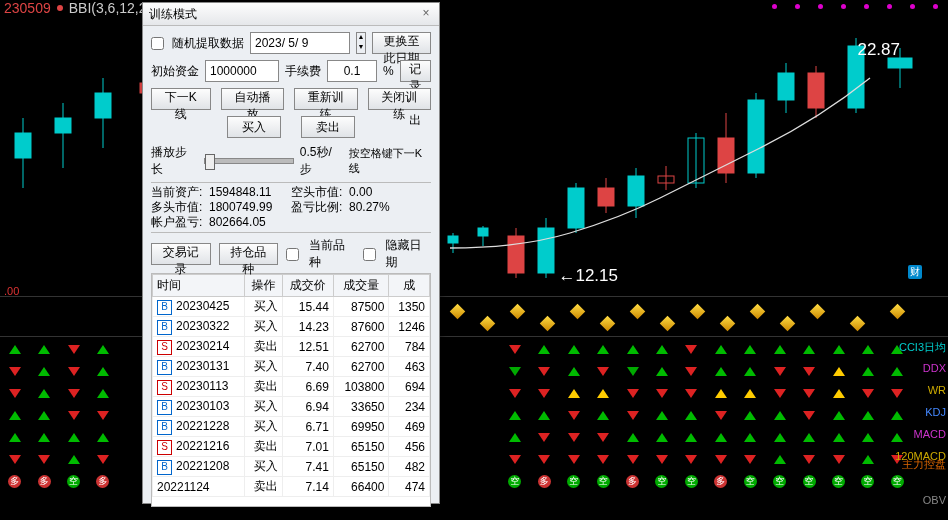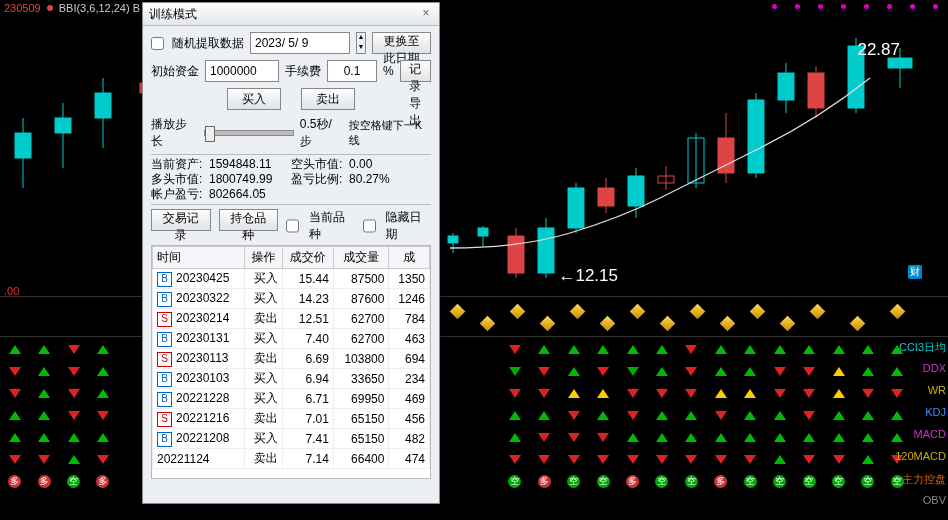--- a/index.html
+++ b/index.html
@@ -1,17 +1,17 @@
 <!DOCTYPE html>
 <html><head>
 <meta charset="utf-8">
 <style>
   html,body{margin:0;padding:0;width:948px;height:520px;background:#000;font-family:"Microsoft YaHei",SimSun,sans-serif;font-size:12px;color:#ccc;overflow:hidden;position:relative}
   
-  .hdr{position:absolute;top:0;left:0;right:0;height:16px;display:flex;align-items:center;gap:6px;padding:0 4px;color:#888;font-size:11px}
+  .hdr{position:absolute;top:0;left:0;right:0;height:16px;display:flex;align-items:center;gap:6px;padding:0 4px;color:#888;font-size:14px}
   .hdr .code{color:#d44}
   .hdr .bbi{color:#ccc}
   .hdr .dots{position:absolute;right:10px;top:4px;display:flex;gap:18px}
   .hdr .dots span{width:5px;height:5px;border-radius:50%;background:#d0c}
   
   .chart{position:absolute;top:18px;left:0;right:0;height:265px;}
   .chart svg{position:absolute;inset:0}
   .price-lbl{position:absolute;color:#fff;font-size:17px}
   .cai{position:absolute;right:26px;bottom:4px;width:14px;height:14px;background:#08c;color:#fff;font-size:10px;text-align:center;line-height:14px;border-radius:2px}
   .zero{position:absolute;left:4px;top:285px;color:#d33;font-size:11px}
@@ -39,21 +39,21 @@
   .btn{height:22px;border:1px solid #888;background:linear-gradient(#fdfdfd,#e0e3e7);padding:0 8px;font-size:12px;cursor:pointer}
   .stock-line{color:#c00;font-weight:400;margin-bottom:6px}
   .btn-grid{display:flex;gap:10px;margin-bottom:6px;justify-content:center}
   .slider-row{display:flex;align-items:center;gap:6px;font-size:12px;margin:2px 0 4px 0}
   .slider{flex:0 0 88px;height:4px;background:#bbb;position:relative;border:1px solid #888}
   .slider .thumb{position:absolute;left:0;top:-5px;width:8px;height:14px;background:#eee;border:1px solid #666}
   .stats{display:flex;font-size:12px;border:1px solid #bbb;border-left:none;border-right:none;padding:2px 0;margin-bottom:4px}
   .stats .col{flex:1}
   .stats .col div{display:flex;gap:2px;line-height:15px}
   .stats .k{width:56px;color:#000}
-  .tabs{display:flex;gap:8px;margin:2px 0}
+  .tabs{display:flex;gap:8px;align-items:center;margin:2px 0}
   .tabs .btn{padding:0 6px}
   .tbl-wrap{border:1px solid #bbb;height:232px;overflow:hidden;background:#fff}
   table{width:100%;border-collapse:collapse;font-size:12px}
   th{background:#f3f5f8;border:1px solid #ccc;padding:2px 4px;font-weight:400;position:sticky;top:0}
   td{border:1px solid #eee;padding:1px 4px;text-align:right;white-space:nowrap}
   td.l{text-align:left}
   .bs{display:inline-block;width:13px;height:13px;line-height:12px;text-align:center;border:1px solid;font-size:10px;margin-right:4px}
   .bs.b{color:#06c;border-color:#06c}
   .bs.s{color:#c00;border-color:#c00}
 </style>
@@ -629,21 +629,21 @@
       </div>
     </div>
   </div>
 <div id="rowlbls">
     <div class="row-lbl" style="top: 340px; color: rgb(0, 204, 204);">CCI3日均</div>
     <div class="row-lbl" style="top: 362px; color: rgb(204, 51, 204);">DDX</div>
     <div class="row-lbl" style="top: 384px; color: rgb(204, 170, 0);">WR</div>
     <div class="row-lbl" style="top: 406px; color: rgb(68, 136, 255);">KDJ</div>
     <div class="row-lbl" style="top: 428px; color: rgb(204, 51, 204);">MACD</div>
     <div class="row-lbl" style="top: 450px; color: rgb(204, 170, 0);">120MACD</div>
-    <div class="row-lbl" style="top: 472px; color: rgb(221, 102, 0);">主力控盘</div>
+    <div class="row-lbl" style="top: 457px; color: rgb(221, 102, 0);">主力控盘</div>
     <div class="row-lbl" style="top: 494px; color: rgb(136, 136, 136);">OBV</div>
   </div>
 
 <div class="dlg">
   <div class="dlg-title">
     <span>训练模式</span>
     <span class="x">×</span>
   </div>
   <div class="dlg-body">
     <div class="row">
@@ -657,20 +657,26 @@
       <button class="btn">更换至此日期</button>
     </div>
     <div class="row">
       <label>初始资金</label>
       <input class="txt" style="width: 64px;" value="1000000">
       <label>手续费</label>
       <input class="txt" style="width: 40px; text-align: center;" value="0.1">
       <span>%</span>
       <button class="btn" style="margin-left:auto">记录导出</button>
     </div>
+    <div class="btn-grid">
+      <button class="btn">下一K线</button>
+      <button class="btn">自动播放</button>
+      <button class="btn">重新训练</button>
+      <button class="btn">关闭训练</button>
+    </div>
     <div class="btn-grid" style="justify-content:center;gap:20px">
       <button class="btn" style="width:54px">买入</button>
       <button class="btn" style="width:54px">卖出</button>
     </div>
     <div class="slider-row">
       <span>播放步长</span>
       <div class="slider">
           <div class="thumb"></div>
         </div>
       <span>0.5秒/步</span>

